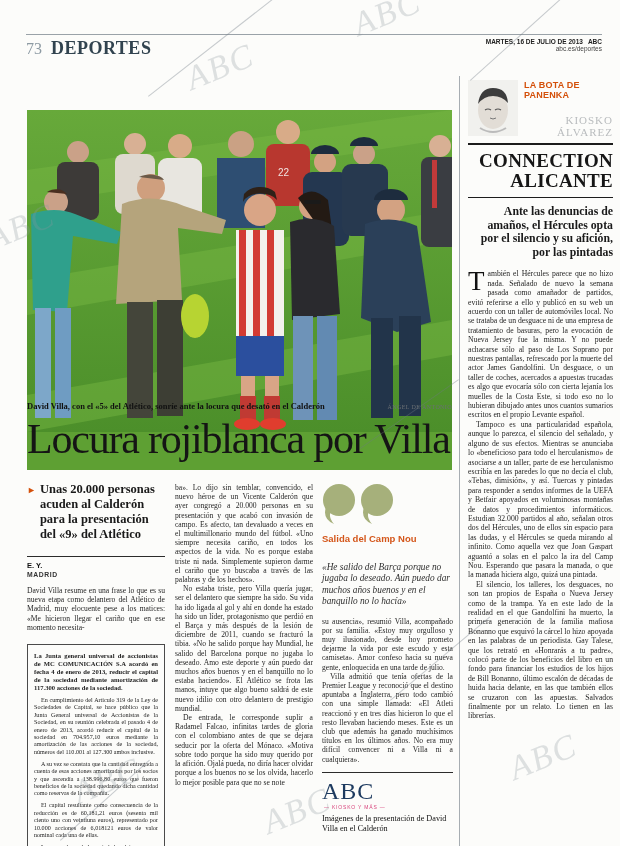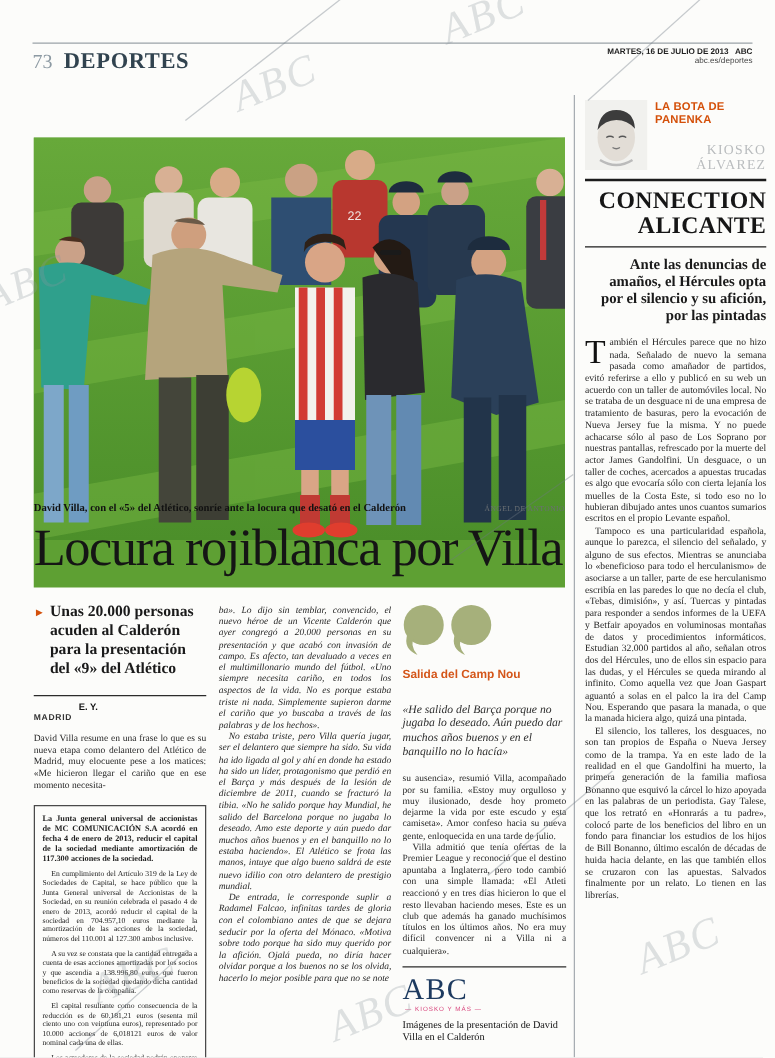--- a/index.html
+++ b/index.html
@@ -18,29 +18,29 @@
   
   .photo{left:27px;top:76px;width:425px;height:360px;background:#5ea033;margin-top:34px;}
   .photo svg{display:block;}
   .caption-row{left:27px;top:401px;width:425px;display:flex;justify-content:space-between;align-items:baseline;}
   .caption{font-size:8.5px;font-weight:bold;color:#111;}
   .credit{font-size:6px;color:#6a6f73;letter-spacing:.4px;white-space:nowrap;}
   
   .headline{left:27px;top:415px;width:428px;font-size:42px;font-weight:normal;letter-spacing:-1.2px;color:#151515;}
   
   .col1{left:27px;top:482px;width:138px;}
-  .col2{left:175px;top:483px;width:138px;font-style:italic;}
+  .col2{left:175px;top:483px;width:138px;}
   .col3{left:322px;top:483px;width:131px;}
   .body-p{font-size:7.6px;line-height:9.2px;text-align:justify;margin:0;}
   .indent{text-indent:8px;}
   .standfirst{display:flex;gap:4px;font-size:12.5px;line-height:15px;font-weight:bold;color:#1a1a1a;}
   .bullet{color:#d4500a;font-size:9px;line-height:16px;}
   .byline-block{margin-top:14px;border-top:1px solid #2b2b2b;padding-top:4px;
                 font-family:"Liberation Sans",sans-serif;}
-  .byline{font-size:7.5px;font-weight:bold;color:#111;margin-left:36px;}
+  .byline{font-size:7.5px;font-weight:bold;color:#111;}
   .dateline{font-size:6.8px;font-weight:bold;color:#333;letter-spacing:.6px;margin-top:1px;}
   .col1 .body-p{margin-top:8px;}
   
   .legal-box{margin-top:12px;border:1px solid #4a4a4a;padding:7px 6px;background:#fcfcfa;}
   .legal-head{font-size:6.6px;line-height:8px;font-weight:bold;text-align:justify;margin:0 0 5px 0;}
   .legal-p{font-size:6.1px;line-height:7.4px;text-align:justify;text-indent:7px;margin:0 0 4.5px 0;color:#1a1a1a;}
   
   .quote-icon{height:42px;}
   .quote-kicker{font-size:9.5px;font-weight:bold;color:#d4561a;margin:4px 0 18px 0;
                 font-family:"Liberation Sans",sans-serif;}

